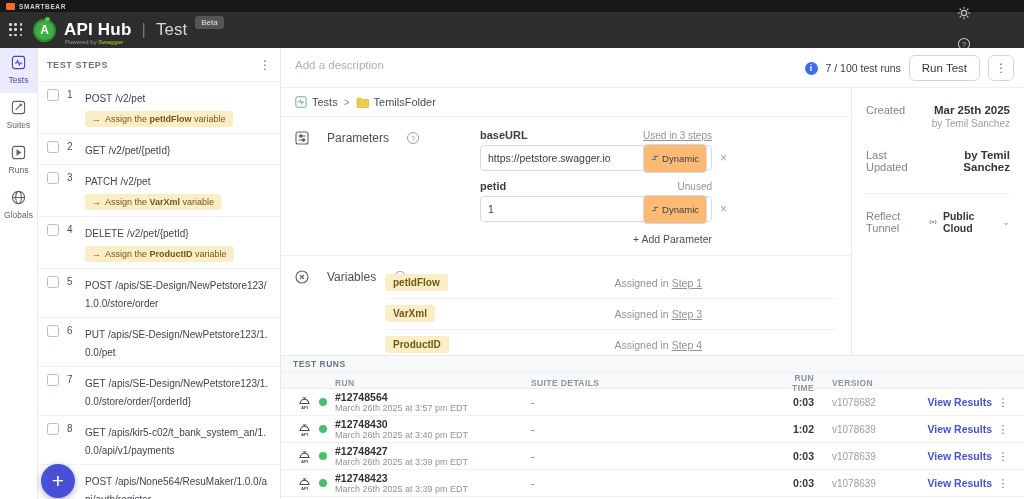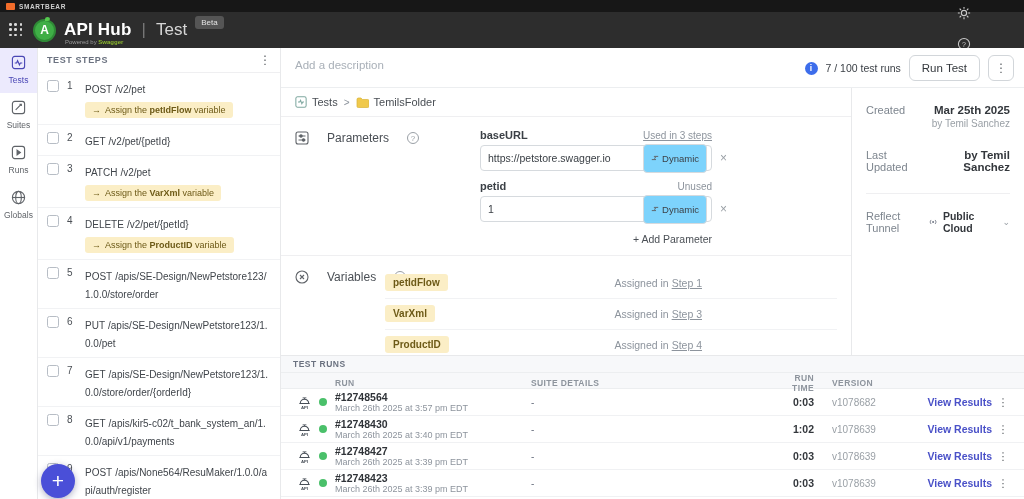--- a/index.html
+++ b/index.html
@@ -29,21 +29,21 @@
   .hdr-icon svg { width:14px; height:14px; }
 
   
   .navrail { position:absolute; top:48px; bottom:0; left:0; width:38px; background:#fff; border-right:1px solid #e8e9eb; display:flex; flex-direction:column; }
   .nav-item { width:100%; padding:7px 0 8px; display:flex; flex-direction:column; align-items:center; gap:3px; font-size:8.5px; color:#5f6368; cursor:pointer; }
   .nav-item svg { width:15px; height:15px; }
   .nav-item.active { background:#eceafd; color:#4a47b5; }
 
   
   .steps-panel { position:absolute; left:38px; top:48px; bottom:0; width:243px; border-right:1px solid #e8e9eb; background:#fff; overflow:hidden; }
-  .steps-header { height:25px; display:flex; align-items:center; justify-content:space-between; padding:0 9px; border-bottom:1px solid #efeff1; }
+  .steps-header { height:34px; display:flex; align-items:center; justify-content:space-between; padding:0 9px; border-bottom:1px solid #efeff1; }
   .steps-title { font-size:9px; letter-spacing:.6px; color:#6b7280; font-weight:bold; }
   .kebab { color:#5f6368; font-size:12px; cursor:pointer; line-height:1; }
   .step-row { display:flex; align-items:flex-start; padding:6px 9px; border-bottom:1px solid #f1f2f4; cursor:pointer; }
   .chk { width:12px; height:12px; border:1.5px solid #b7bdc5; border-radius:2.5px; flex:none; margin-top:1px; }
   .step-num { width:14px; margin-left:8px; font-size:10px; color:#4a4f55; flex:none; padding-top:1px; }
   .step-body { flex:1; min-width:0; margin-left:4px; }
   .step-text { font-size:10px; color:#40454b; line-height:1.4; word-break:break-all; }
   .step-text .method { font-weight:500; margin-right:3px; }
   .step-badge { display:inline-flex; gap:4px; align-items:center; background:#fbeec6; color:#6d5a17; font-size:9px; padding:3px 7px; border-radius:3px; margin-top:5px; white-space:nowrap; }
   .step-badge b { font-weight:bold; }
@@ -72,21 +72,21 @@
   .section-label svg { width:14px; height:14px; flex:none; }
   .help-circ { width:12px; height:12px; border:1px solid #9aa0a6; border-radius:50%; color:#9aa0a6; font-size:8px; display:flex; align-items:center; justify-content:center; margin-top:1px; }
   .form-col { width:232px; }
   .param-block { margin-bottom:9px; }
   .param-head { display:flex; justify-content:space-between; align-items:flex-end; margin-bottom:4px; }
   .param-name { font-size:11px; font-weight:bold; color:#3b4046; }
   .param-usage { font-size:10px; color:#8d949d; }
   .param-usage.u { text-decoration:underline; }
   .input-wrap { position:relative; border:1px solid #d6dade; border-radius:4px; height:26px; display:flex; align-items:center; padding:0 4px 0 7px; }
   .input-val { flex:1; font-size:10.5px; color:#3b4046; white-space:nowrap; overflow:hidden; }
-  .dyn-btn { border:1px solid #d6dade; border-radius:4px; background:#7dd3fc; padding:8px 7px; font-size:9.5px; color:#3c4147; display:flex; align-items:center; gap:3px; cursor:pointer; font-family:inherit; flex:none; }
+  .dyn-btn { border:1px solid #d6dade; border-radius:4px; background:#fdba74; padding:8px 7px; font-size:9.5px; color:#3c4147; display:flex; align-items:center; gap:3px; cursor:pointer; font-family:inherit; flex:none; }
   .dyn-btn svg { width:8px; height:8px; }
   .close-x { position:absolute; right:-16px; top:6px; color:#9aa0a6; font-size:12px; cursor:pointer; line-height:1; }
   .add-param { text-align:right; font-size:10.5px; color:#4a4f55; cursor:pointer; padding-top:2px; }
 
   .vars-col { flex:1; margin-left:-95px; }
   .var-row { display:flex; align-items:center; justify-content:space-between; padding:6px 0 7px; border-bottom:1px solid #f1f2f4; padding-right:135px; }
   .var-badge { background:#fbeec6; color:#6d5a17; font-size:10px; font-weight:bold; padding:3px 8px; border-radius:3px; }
   .var-assigned { font-size:10.5px; color:#8d949d; }
   .var-assigned a { color:#8d949d; text-decoration:underline; cursor:pointer; }
 

